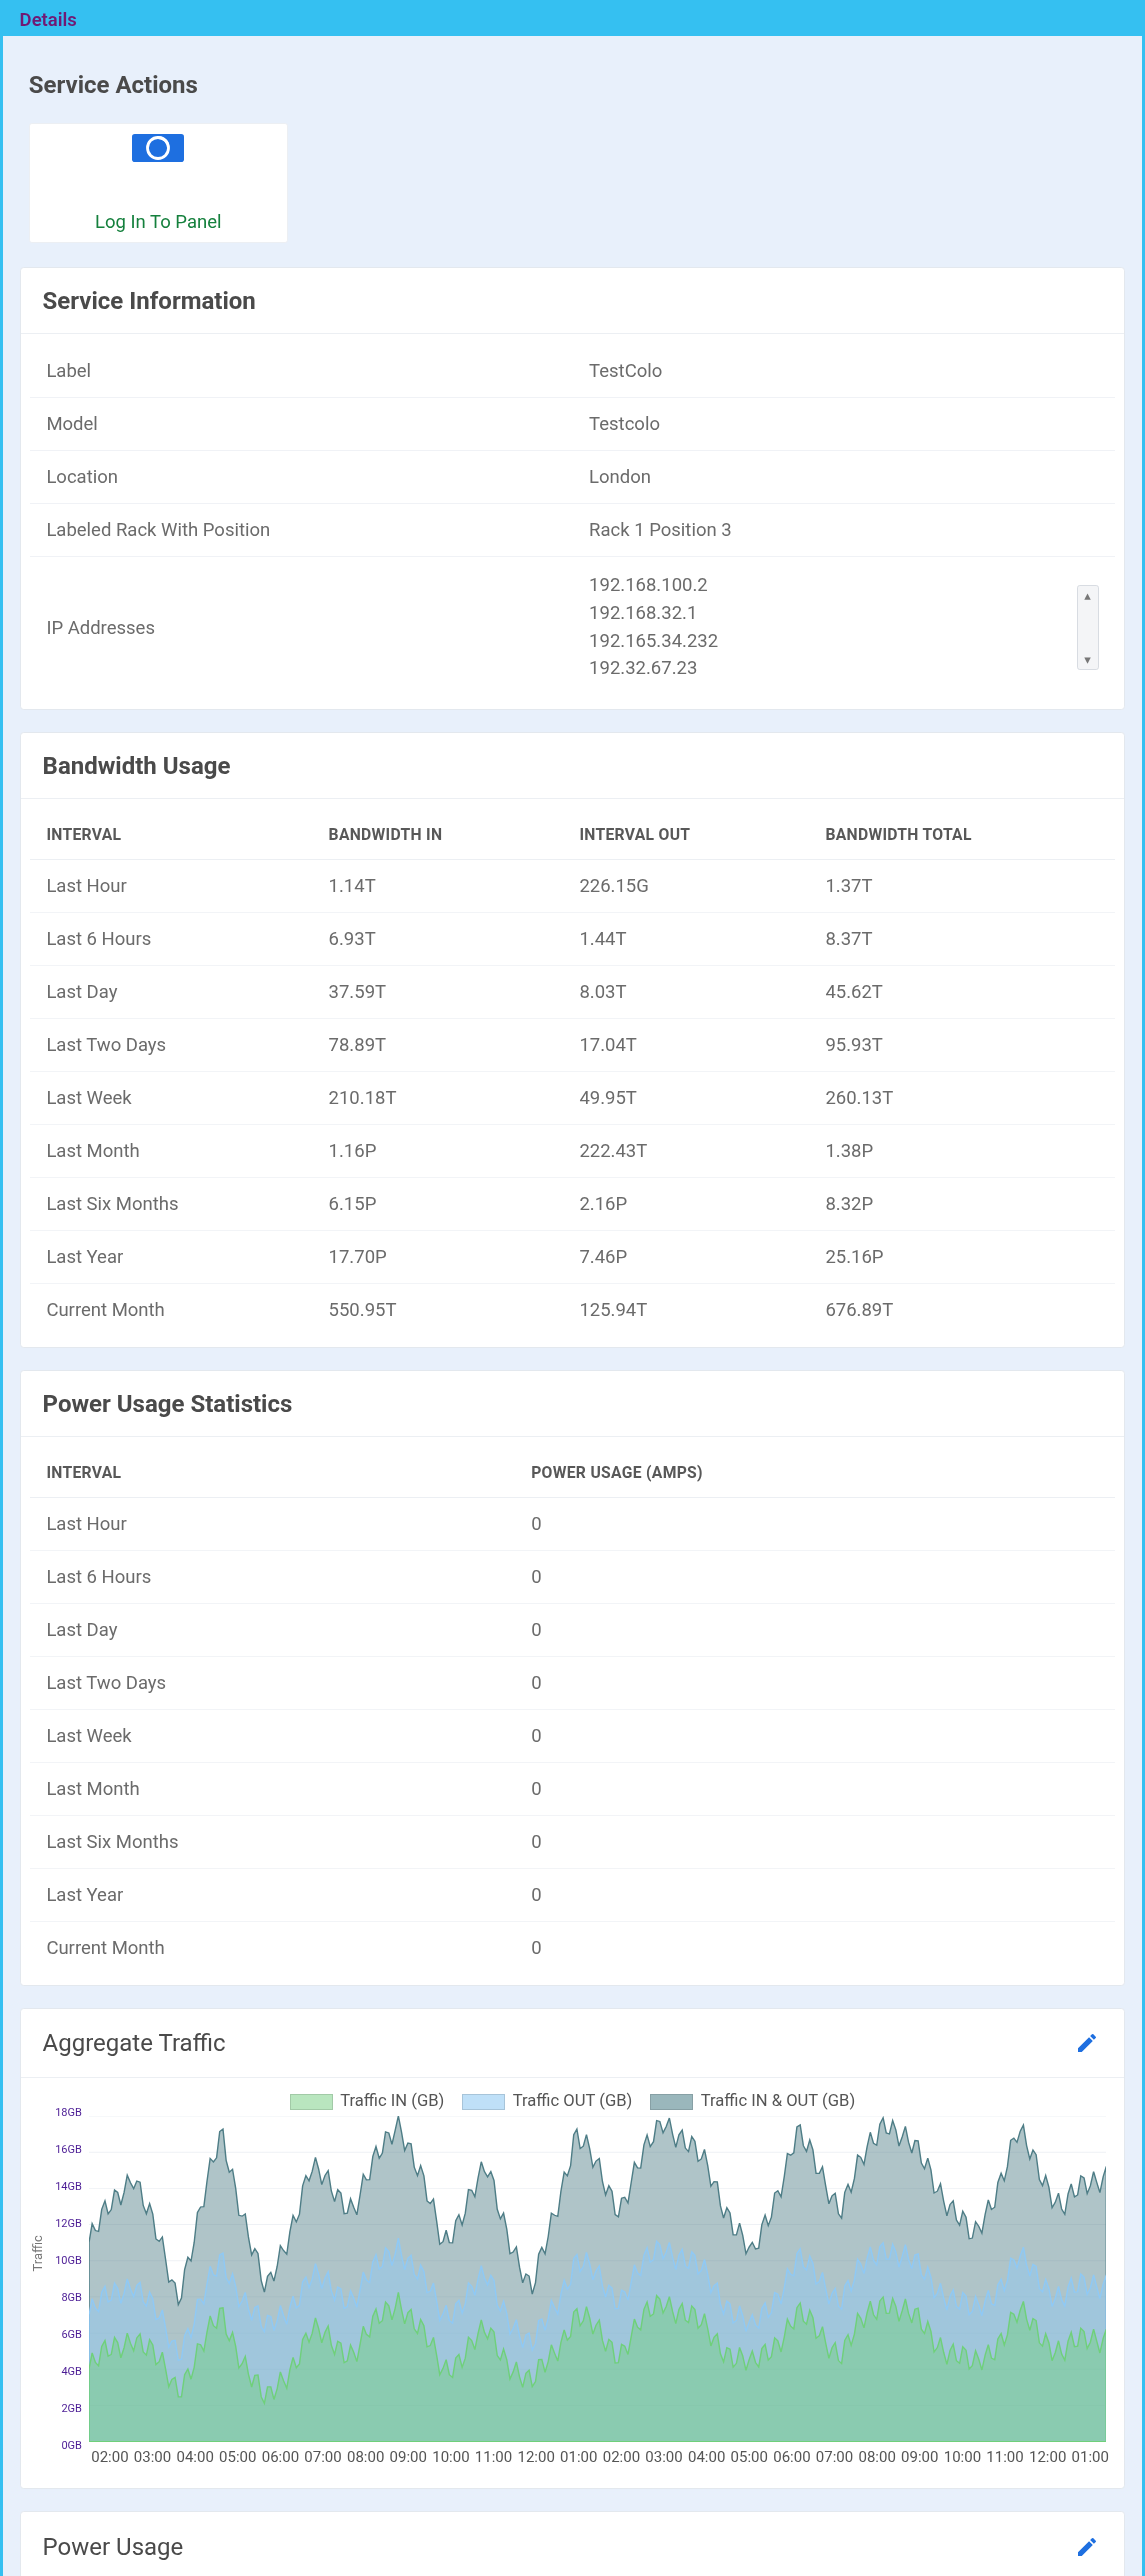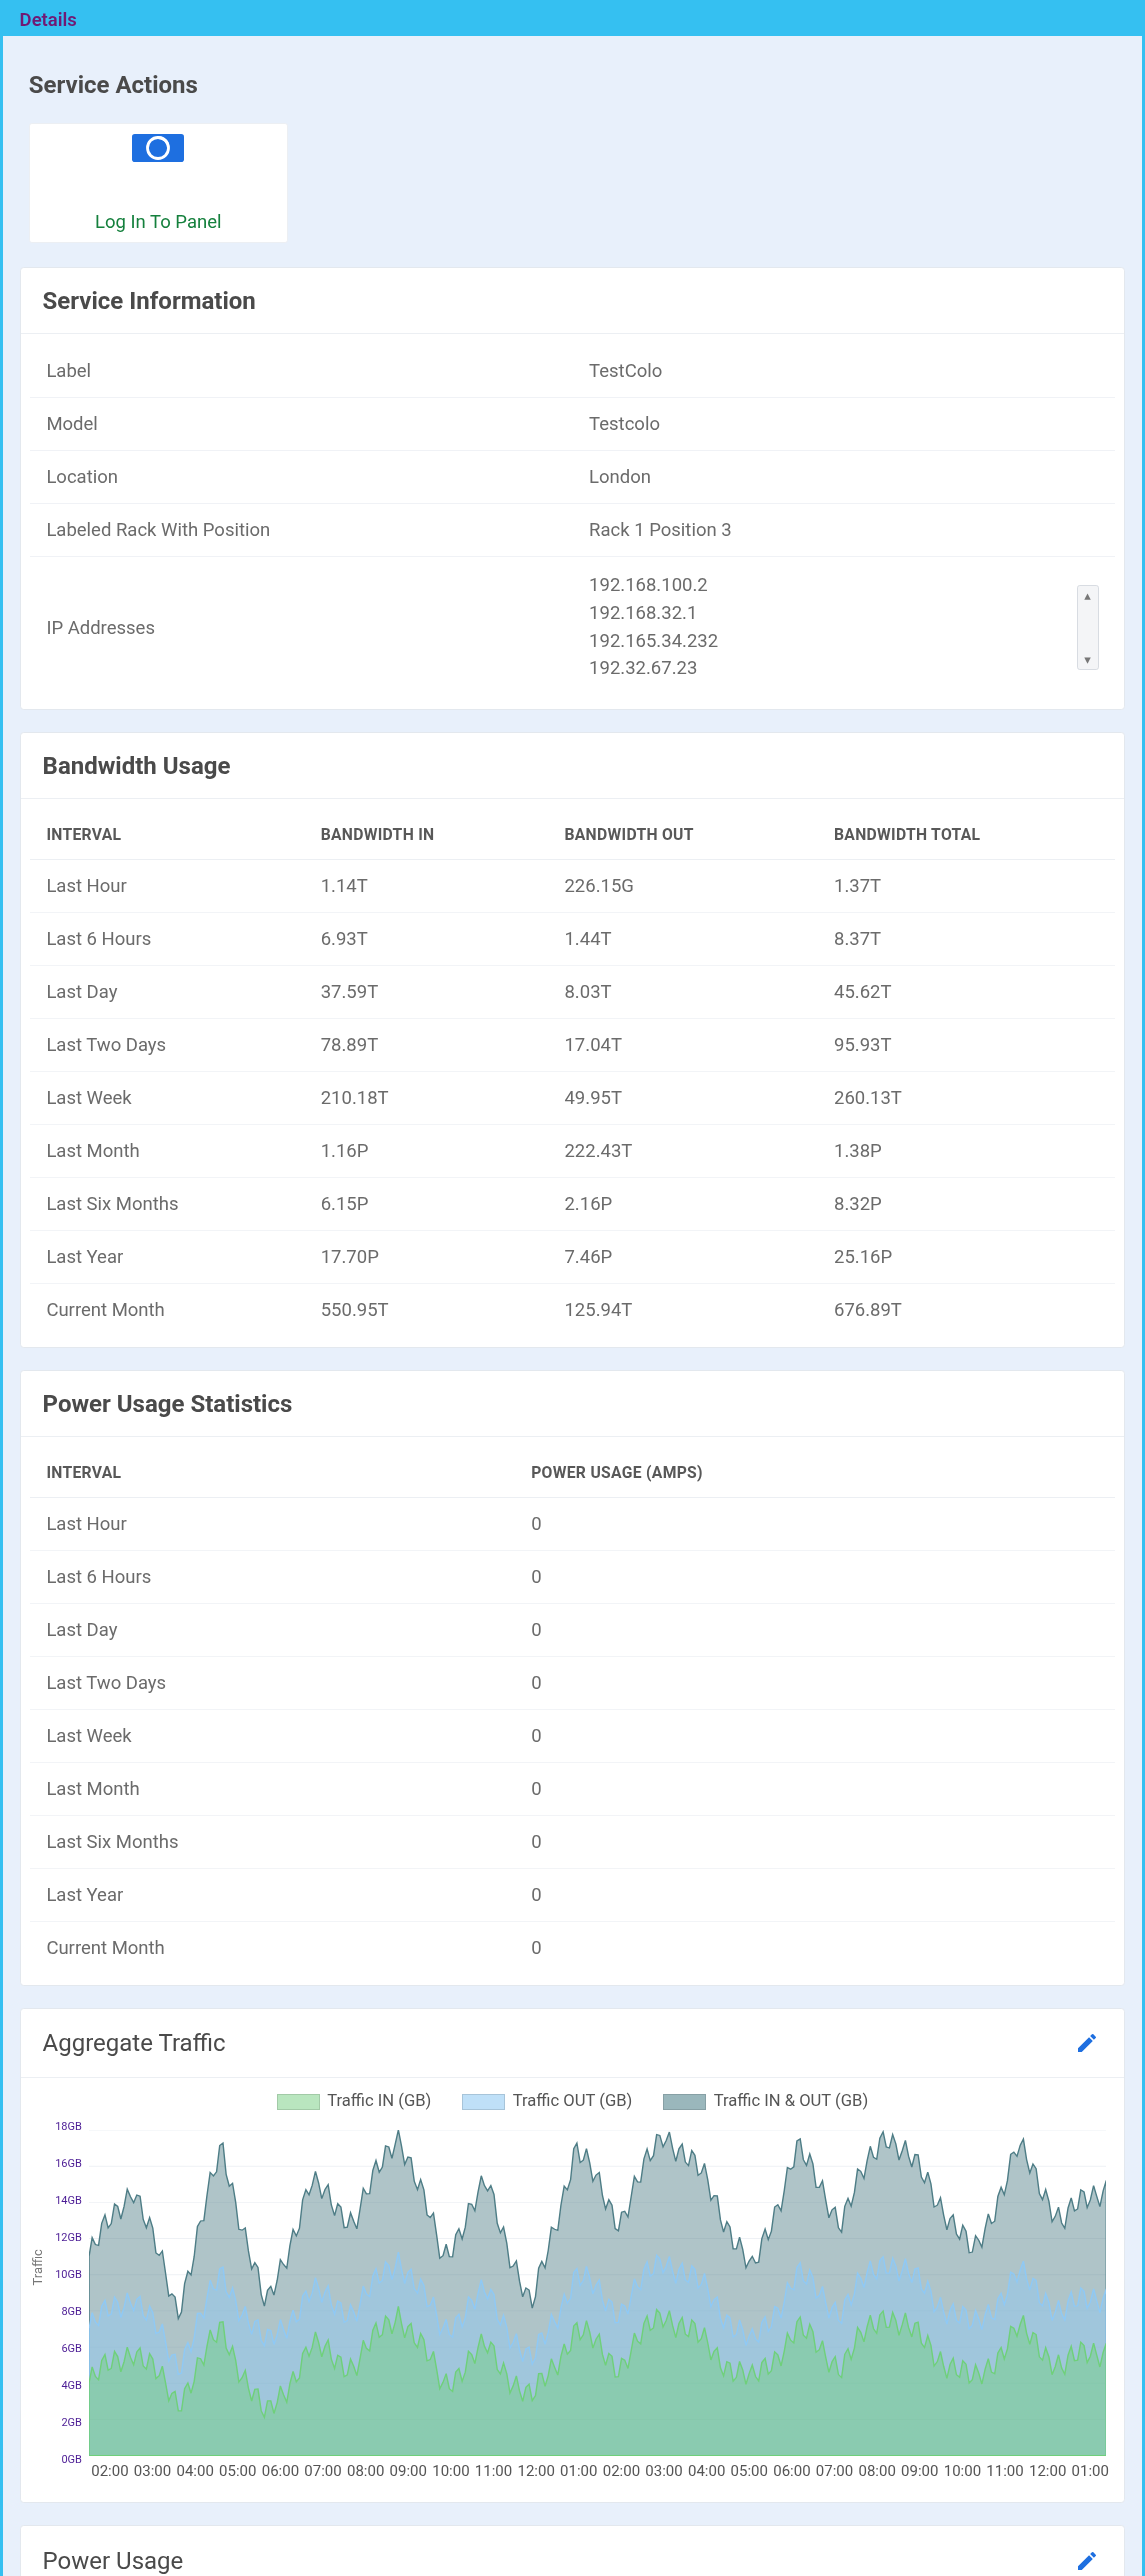--- a/index.html
+++ b/index.html
@@ -93,21 +93,21 @@
   .card-head-row {
     display: flex; align-items: center; justify-content: space-between;
     padding: 18.5px 22px; border-bottom: 0.9px solid #eceff3; gap: 45px;
   }
   .card-head-row h2 { font-size: 24px; color: #4a4a4a; font-weight: 400; }
   .edit-btn {
     background: none; border: none; cursor: pointer; color: #1e6fe0; padding: 3.7px;
   }
   .edit-btn svg { display: block; }
   .chart-wrap { padding: 13px 13px 22px 13px; }
-  .legend { display: flex; gap: 31px; justify-content: center; margin-bottom: 16px; font-size: 16.6px; color: #555; }
+  .legend { display: flex; gap: 18px; justify-content: center; margin-bottom: 2px; font-size: 16.6px; color: #555; }
   .legend .sw { display: inline-block; width: 43px; height: 16.6px; vertical-align: middle; margin-right: 7.4px; border: 0.9px solid rgba(0,0,0,.12); }
   .chart-area { position: relative; height: 333px; }
   .chart-area svg { width: 100%; height: 100%; display: block; }
   .yaxis-label { position: absolute; left: -3.7px; top: 50%; transform: translateY(-50%) rotate(-90deg); transform-origin: left top; font-size: 13px; color: #777; }
   .xticks { display: flex; padding-left: 55px; font-size: 15px; color: #555; margin-top: 3px; }
   .xticks span { flex: 1 1 0; text-align: center; white-space: nowrap; }
   .ytick-labels { position: absolute; left: 0; top: 0; bottom: 0; width: 52px; }
   .ytick-labels span { position: absolute; right: 3.7px; transform: translateY(50%); font-size: 11px; color: #4c1d95; white-space: nowrap; }
   .plot { position: absolute; left: 55px; right: 5.5px; top: 3.7px; bottom: 3.7px; }
   .grid line { stroke: #eef1f5; stroke-width: 1; }
@@ -179,21 +179,21 @@
     </div>
 
     <div class="card">
       <h2 class="section-title">Bandwidth Usage</h2>
       <div class="card-body">
         <table class="data-table">
           <thead>
               <tr id="bw-head">
                 <th>INTERVAL</th>
                 <th>BANDWIDTH IN</th>
-                <th>BANDWIDTH OUT</th>
+                <th>INTERVAL OUT</th>
                 <th>BANDWIDTH TOTAL</th>
               </tr>
             </thead>
           <tbody id="bw-body">
               <tr>
                 <td>Last Hour</td>
       <td>1.14T</td>
       <td>226.15G</td>
       <td>1.37T</td>
               </tr>

